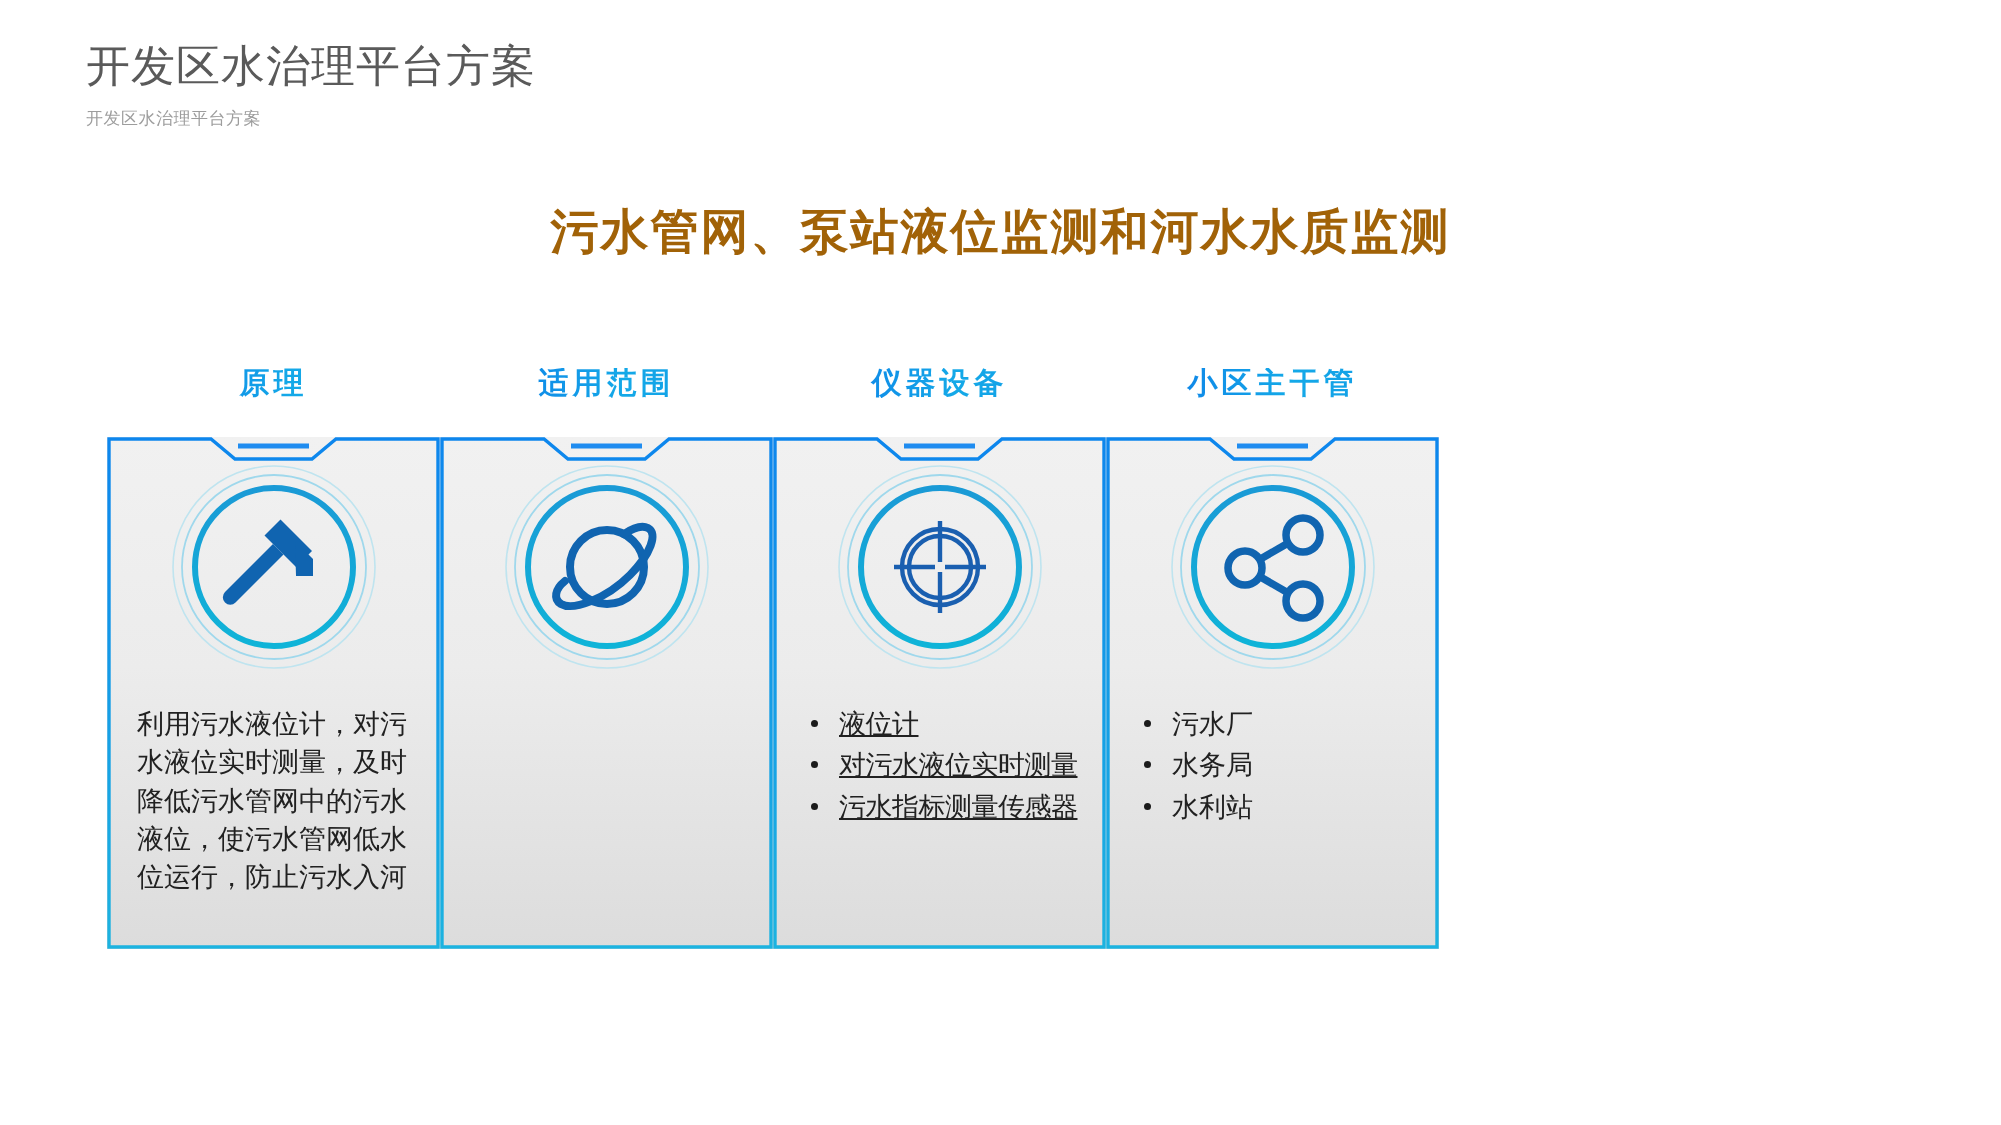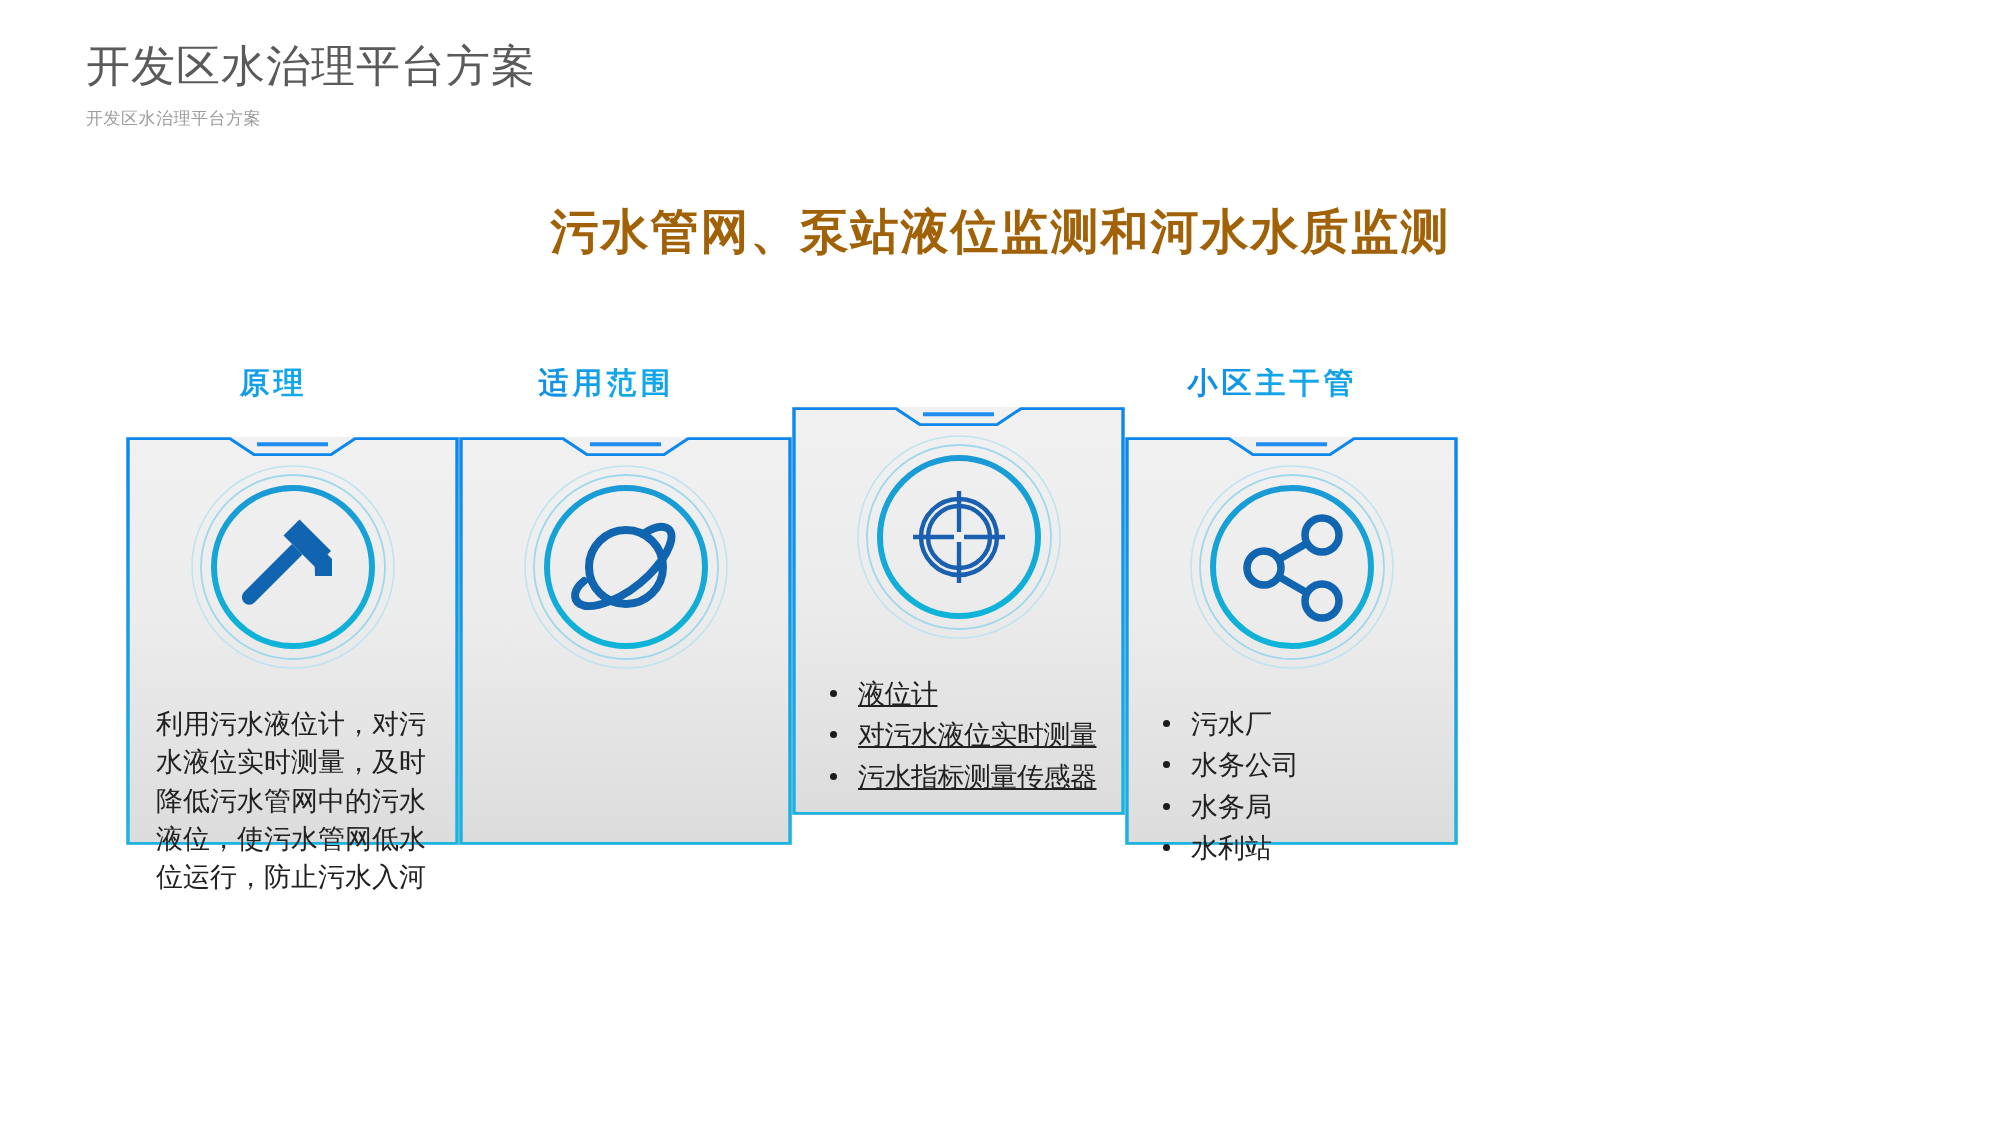--- a/index.html
+++ b/index.html
@@ -67,23 +67,22 @@
     color: transparent;
     -webkit-text-fill-color: transparent;
     white-space: nowrap;
   }
 
   
   .card {
     position: relative;
     margin-top: 39px;
     width: 333px;
-    height: 408px;
+    height: 512px;
     background: linear-gradient(180deg, #f1f1f1 0%, #ececec 45%, #dcdcdc 100%);
-    margin-left: 19px;
   }
   .card-frame { position: absolute; inset: 0; width: 100%; height: 100%; pointer-events: none; }
 
   .card-body {
     position: absolute;
     left: 0; right: 0; top: 0; bottom: 0;
     padding: 16px 18px 10px 18px;
     display: flex;
     flex-direction: column;
     align-items: center;
@@ -215,20 +214,21 @@
                 <circle cx="104" cy="104" r="37"></circle>
                 <path d="M62 118 C52 126 50 136 58 141 C70 148 103 136 127 112 C148 91 155 70 145 65 C139 62 130 65 121 71"></path>
               </g>
             </svg>
           </div>
         </div>
       </div>
     </div>
 
     <div class="col">
+      <div class="col-head">仪器设备</div>
       <div class="card">
         <svg class="card-frame" viewBox="0 0 333 512" preserveAspectRatio="none">
           <defs>
             <linearGradient id="bd3" x1="0" y1="0" x2="0" y2="1">
               <stop offset="0" stop-color="#0d86ed"></stop>
               <stop offset="1" stop-color="#1cb3e0"></stop>
             </linearGradient>
           </defs>
           <path d="M2,2 L104,2 L128,22 L205,22 L229,2 L331,2 L331,510 L2,510 Z" fill="none" stroke="url(#bd3)" stroke-width="3.4"></path>
           <line x1="131" y1="9" x2="202" y2="9" stroke="#1f8cf0" stroke-width="5"></line>
@@ -292,21 +292,20 @@
                 <line x1="88" y1="98" x2="121" y2="79"></line>
                 <line x1="88" y1="112" x2="121" y2="131"></line>
                 <circle cx="76" cy="105" r="17"></circle>
                 <circle cx="134" cy="72" r="17"></circle>
                 <circle cx="134" cy="138" r="17"></circle>
               </g>
             </svg>
           </div>
           <ul class="bullets">
             <li>污水厂</li>
-            <li>水务公司</li>
             <li>水务局</li>
             <li>水利站</li>
           </ul>
         </div>
       </div>
     </div>
 
   </div>
 </div>
 

